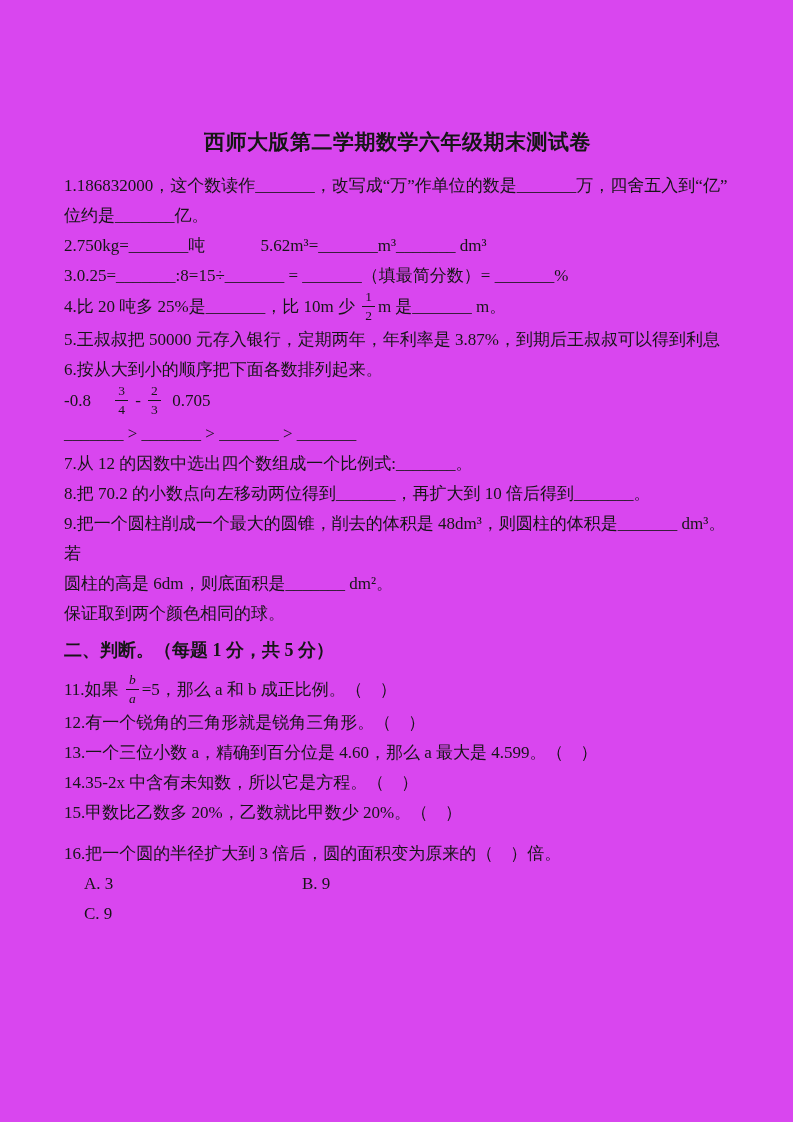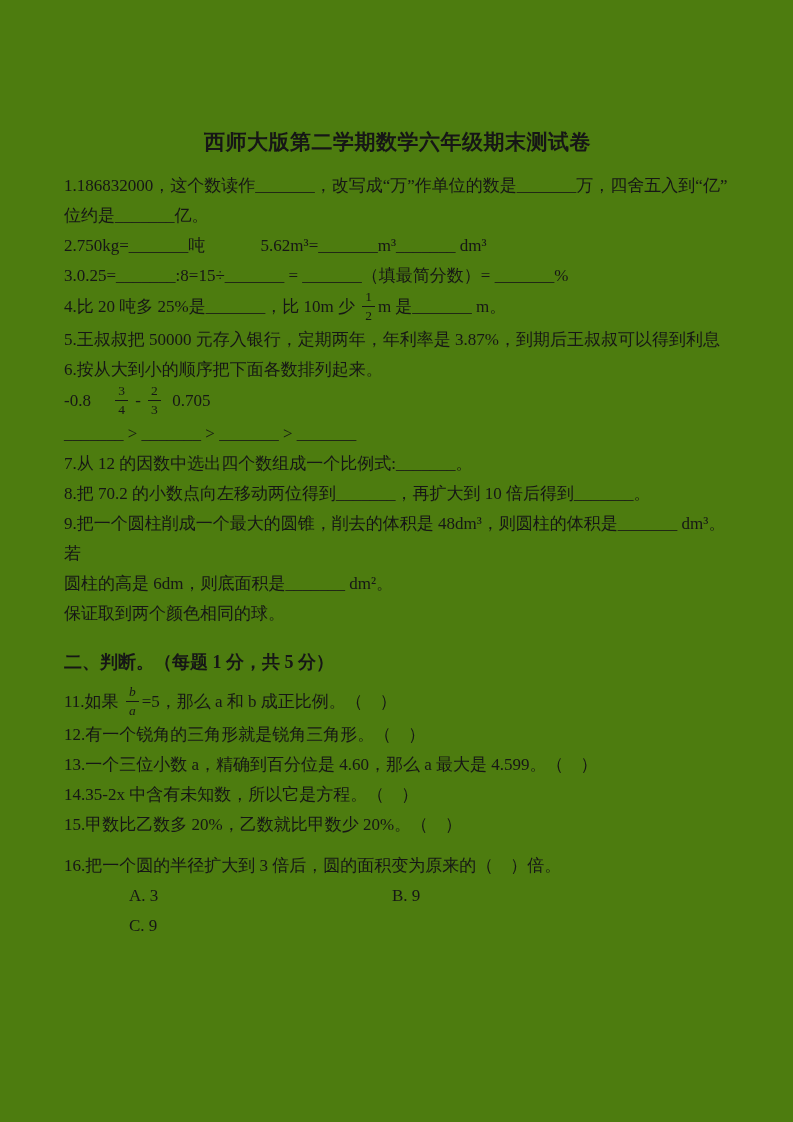--- a/index.html
+++ b/index.html
@@ -2,21 +2,21 @@
 <html><head>
 <meta charset="utf-8">
 <style>
   html, body { margin: 0; padding: 0; background: #ffffff; }
   .page {
     position: relative;
     width: 793px;
     height: 1122px;
     box-sizing: border-box;
     padding: 128px 62px 0 64px;
-    background: #4d7c0f;
+    background: #d946ef;
     color: #161616;
     font-family: "Liberation Serif", "DejaVu Serif", serif;
     font-size: 17px;
     overflow: hidden;
   }
   .doc-title {
     text-align: center;
     font-weight: 700;
     font-size: 21px;
     line-height: 28px;
@@ -25,38 +25,38 @@
   .line {
     line-height: 30px;
     white-space: pre-wrap;
   }
   .heading {
     font-weight: 700;
     font-size: 18px;
     line-height: 26px;
   }
   .heading.first { margin-top: 25px; }
-  .heading.mid { margin-top: 20px; }
+  .heading.mid { margin-top: 8px; }
   .para.first { margin-top: 15px; }
   .para.spaced { margin-top: 11px; }
   .frac {
     display: inline-block;
     text-align: center;
     vertical-align: middle;
     font-size: 13.5px;
     line-height: 1.15;
     margin: 0 3px;
     position: relative;
     top: -2px;
   }
   .frac .num { display: block; border-bottom: 1px solid #161616; padding: 0 3px 1px; }
   .frac .den { display: block; padding: 1px 3px 0; }
   .frac.italic { font-style: italic; font-family: "Liberation Serif", serif; }
   .options-row { padding-left: 20px; line-height: 30px; }
-  .option { display: inline-block; width: 218px; margin-left: 45px; }
+  .option { display: inline-block; width: 218px; }
 </style>
 </head>
 <body>
 
 <div class="page">
   <div class="doc-title">西师大版第二学期数学六年级期末测试卷</div>
   <div id="doc-body">
       <div class="line para first"><span>1.186832000，这个数读作_______，改写成“万”作单位的数是_______万，四舍五入到“亿”</span></div>
       <div class="line para"><span>位约是_______亿。</span></div>
       <div class="line para"><span>2.750kg=_______吨　　　 5.62m³=_______m³_______ dm³</span></div>

